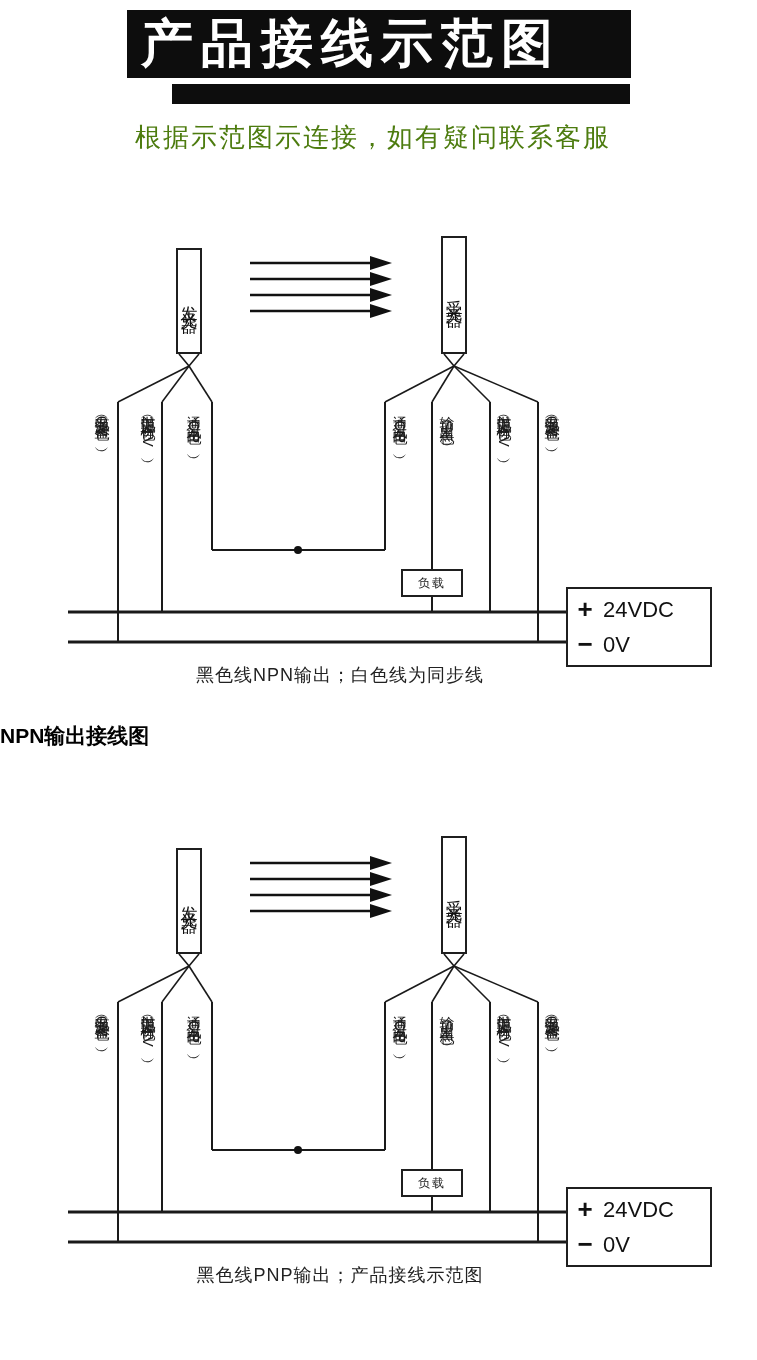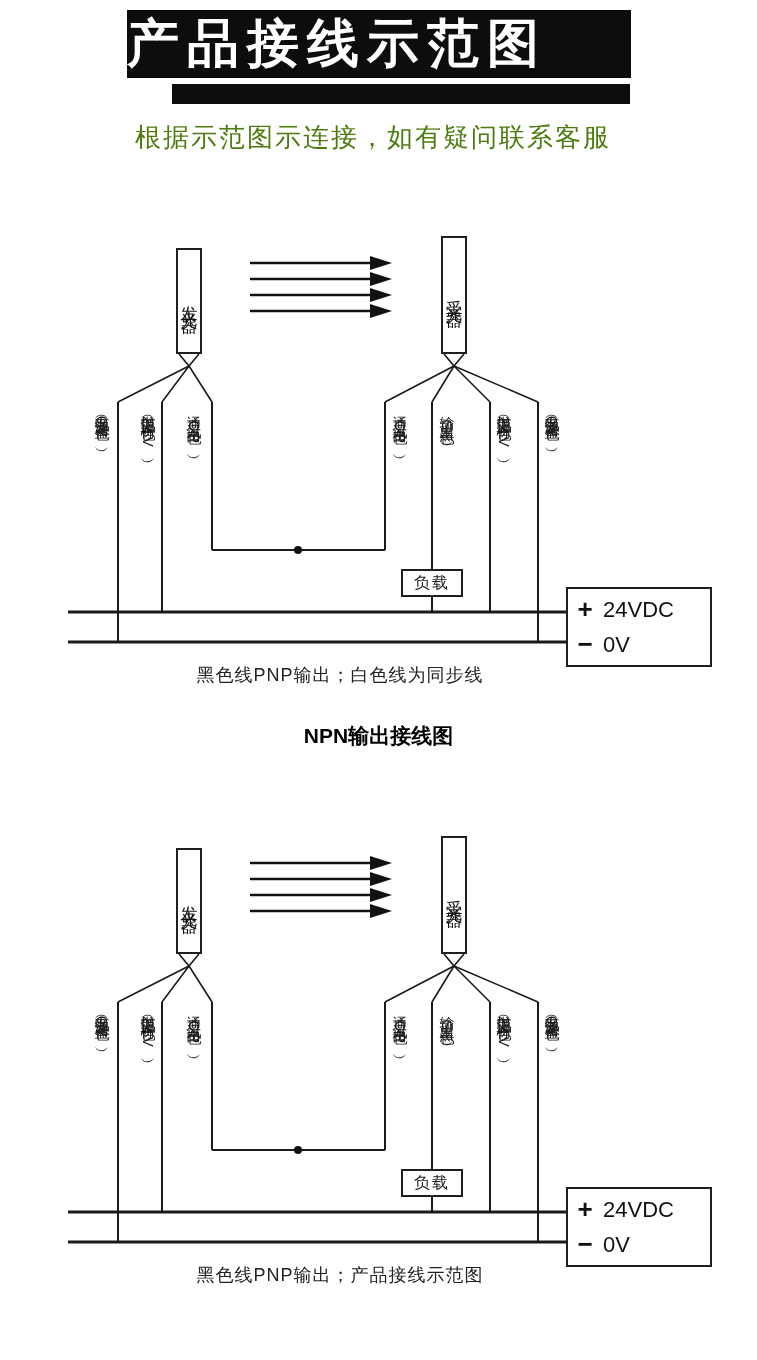--- a/index.html
+++ b/index.html
@@ -2,51 +2,51 @@
 <html><head>
 <meta charset="utf-8">
 <style>
   html,body{margin:0;padding:0;background:#fff;}
   #page{
     position:relative;width:757px;height:1360px;background:#ffffff;
     font-family:"Liberation Sans","DejaVu Sans",sans-serif;color:#1a1a1a;overflow:hidden;
   }
   .banner{
     position:absolute;left:127px;top:10px;width:504px;height:68px;
-    background:#0d0d0d;display:flex;align-items:center;box-sizing:border-box;
+    background:#0d0d0d;display:flex;align-items:center;padding-left:14px;box-sizing:border-box;
   }
   .banner-title{color:#ffffff;font-size:52px;font-weight:bold;letter-spacing:8px;white-space:nowrap;}
   .banner-shadow{position:absolute;left:172px;top:84px;width:458px;height:20px;background:#0d0d0d;}
   .subtitle{position:absolute;left:135px;top:120px;font-size:26px;letter-spacing:2px;color:#4d7c0f;}
   .diagram{position:absolute;left:0;width:757px;height:460px;}
   .diagram svg{position:absolute;left:0;top:0;}
   .device{
     position:absolute;width:22px;background:#fff;border:2px solid #1f1f1f;
     writing-mode:vertical-rl;text-orientation:upright;
     display:flex;align-items:center;justify-content:center;
     font-size:17px;letter-spacing:6px;color:#111;
   }
   .vlabel{
     position:absolute;writing-mode:vertical-rl;text-orientation:mixed;
     font-size:15px;letter-spacing:2px;line-height:20px;color:#1a1a1a;white-space:nowrap;
   }
   .load-box{
     position:absolute;left:401px;top:339px;width:58px;height:24px;background:#fff;
     border:2px solid #1f1f1f;display:flex;align-items:center;justify-content:center;
-    font-size:16px;letter-spacing:2px;
+    font-size:12px;letter-spacing:2px;
   }
   .power-box{
     position:absolute;left:566px;top:357px;width:126px;height:70px;background:#fff;
     border:2.5px solid #1f1f1f;display:flex;flex-direction:column;justify-content:space-around;
     padding:3px 8px;box-sizing:content-box;
   }
   .power-row{display:flex;align-items:center;gap:9px;font-size:22px;color:#111;}
   .power-sign{font-size:26px;font-weight:bold;width:18px;text-align:center;}
   .caption{position:absolute;left:0;top:433px;width:680px;text-align:center;font-size:18px;letter-spacing:1px;color:#222;}
-  .section-title{position:absolute;left:0;width:757px;text-align:center;font-size:21px;font-weight:bold;color:#000;}
+  .section-title{position:absolute;left:0;width:757px;text-align:left;font-size:21px;font-weight:bold;color:#000;}
   .wire{stroke:#1a1a1a;stroke-width:2;fill:none;}
   .bus{stroke:#1a1a1a;stroke-width:3;fill:none;}
   .fan{stroke:#1a1a1a;stroke-width:1.6;fill:none;}
   .beam{stroke:#111;stroke-width:2.6;fill:none;}
   .head{fill:#111;stroke:none;}
 </style>
 </head>
 <body>
 
 <div id="page">
@@ -116,21 +116,21 @@
       <div class="power-row">
         <span class="power-sign">+</span>
         <span>24VDC</span>
       </div>
       <div class="power-row">
         <span class="power-sign">−</span>
         <span>0V</span>
       </div>
     </div>
 
-    <div class="caption">黑色线PNP输出；白色线为同步线</div>
+    <div class="caption">黑色线NPN输出；白色线为同步线</div>
   </section>
 
   <div class="section-title" style="top:722px">NPN输出接线图</div>
 
   <section class="diagram" style="top:830px">
     <svg width="757" height="460" viewBox="0 0 757 460">
       <g>
         <line class="beam" x1="250" y1="33" x2="372" y2="33"></line>
           <polygon class="head" points="370,26 370,40 392,33"></polygon>
         <line class="beam" x1="250" y1="49" x2="372" y2="49"></line>

